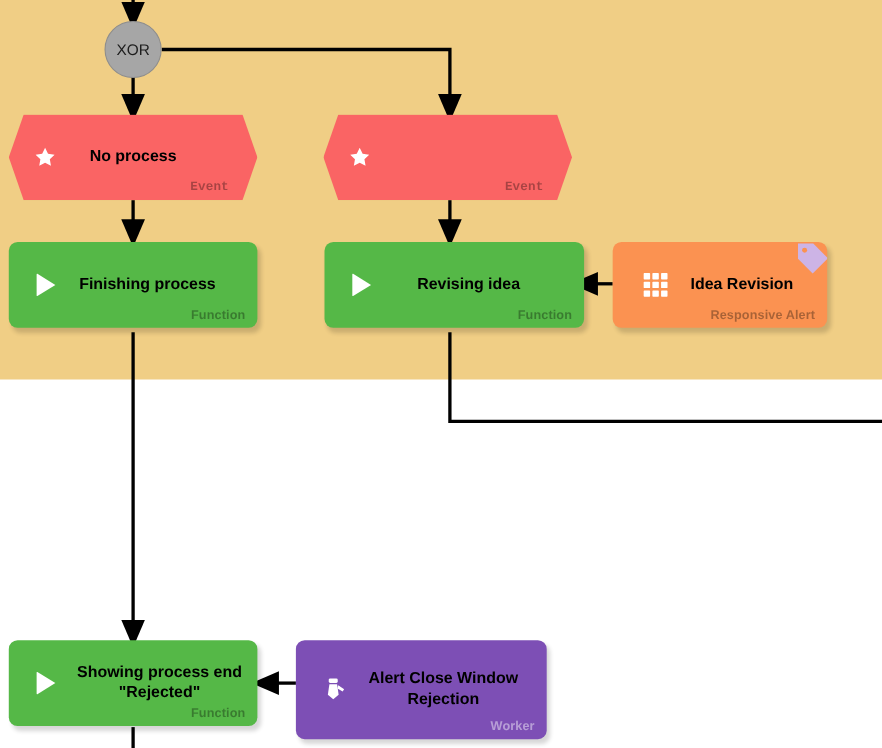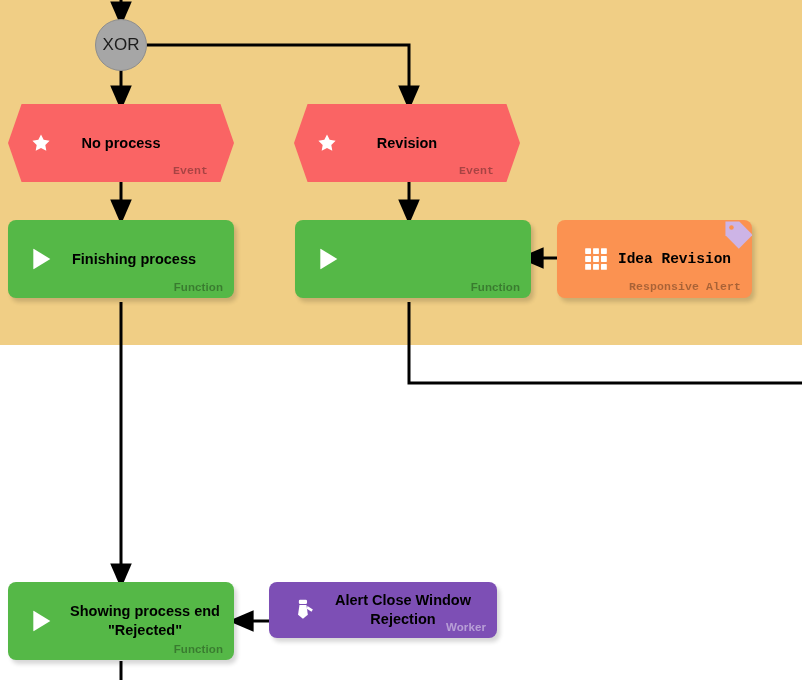--- a/index.html
+++ b/index.html
@@ -110,21 +110,21 @@
   
   .gw {
     border-radius: 50%;
     background: #a6a6a6;
     border: 1px solid #8d8d8d;
     display: flex;
     align-items: center;
     justify-content: center;
   }
   .gw .gwlabel {
-    font-size: 17px;
+    font-size: 14px;
     font-weight: normal;
     color: #1c1c1c;
   }
   
   .corner-tag {
     position: absolute;
     right: -2px;
     top: -2px;
     width: 32px;
     height: 32px;
@@ -180,44 +180,44 @@
     <span class="label">No process</span>
     <span class="type">Event</span>
   </div>
 
   <div class="node ev" style="left:294px; top:104px; width:226px; height:78px;">
     <span class="gicon">
       <svg viewBox="0 0 24 24" width="22" height="22" aria-hidden="true">
         <path fill="#ffffff" d="M12 2.6l2.9 5.9 6.5.95-4.7 4.6 1.1 6.45L12 17.45 6.2 20.5l1.1-6.45-4.7-4.6 6.5-.95z"></path>
       </svg>
     </span>
-    <span class="label">Revision</span>
     <span class="type">Event</span>
   </div>
 
   <div class="node fn" style="left:8px; top:220px; width:226px; height:78px;">
     <span class="gicon">
       <svg viewBox="0 0 24 24" width="28" height="28" aria-hidden="true">
         <path fill="#ffffff" d="M6 3.4 L20 12 L6 20.6 Q5.4 20.9 5.4 20.2 L5.4 3.8 Q5.4 3.1 6 3.4 Z"></path>
       </svg>
     </span>
     <span class="label">Finishing process</span>
     <span class="type">Function</span>
   </div>
 
   <div class="node fn" style="left:295px; top:220px; width:236px; height:78px;">
     <span class="gicon">
       <svg viewBox="0 0 24 24" width="28" height="28" aria-hidden="true">
         <path fill="#ffffff" d="M6 3.4 L20 12 L6 20.6 Q5.4 20.9 5.4 20.2 L5.4 3.8 Q5.4 3.1 6 3.4 Z"></path>
       </svg>
     </span>
+    <span class="label">Revising idea</span>
     <span class="type">Function</span>
   </div>
 
-  <div class="node form" style="left:557px; top:220px; width:195px; height:78px;font-family:Liberation Mono, monospace;">
+  <div class="node form" style="left:557px; top:220px; width:195px; height:78px;">
     <span class="gicon" style="left:24px;">
       <svg viewBox="0 0 24 24" width="26" height="26" aria-hidden="true">
         <g fill="#ffffff">
           <rect x="2" y="2" width="5.4" height="5.4" rx="0.6"></rect>
           <rect x="9.3" y="2" width="5.4" height="5.4" rx="0.6"></rect>
           <rect x="16.6" y="2" width="5.4" height="5.4" rx="0.6"></rect>
           <rect x="2" y="9.3" width="5.4" height="5.4" rx="0.6"></rect>
           <rect x="9.3" y="9.3" width="5.4" height="5.4" rx="0.6"></rect>
           <rect x="16.6" y="9.3" width="5.4" height="5.4" rx="0.6"></rect>
           <rect x="2" y="16.6" width="5.4" height="5.4" rx="0.6"></rect>
@@ -240,21 +240,21 @@
     <span class="gicon">
       <svg viewBox="0 0 24 24" width="28" height="28" aria-hidden="true">
         <path fill="#ffffff" d="M6 3.4 L20 12 L6 20.6 Q5.4 20.9 5.4 20.2 L5.4 3.8 Q5.4 3.1 6 3.4 Z"></path>
       </svg>
     </span>
     <span class="label" style="padding:0 10px 0 58px;">Showing process end
 "Rejected"</span>
     <span class="type">Function</span>
   </div>
 
-  <div class="node worker" style="left:269px; top:582px; width:228px; height:56px;">
+  <div class="node worker" style="left:269px; top:582px; width:228px; height:90px;">
     <span class="gicon" style="left:20px;">
       <svg viewBox="0 0 24 24" width="28" height="28" aria-hidden="true">
         <g fill="#ffffff">
           <rect x="7.6" y="3.2" width="7.0" height="3.6" rx="1.1"></rect>
           <path d="M8.1 7.8 L14.1 7.8 L15.3 16.0 L11.1 19.4 L6.9 16.0 Z"></path>
           <path d="M15.0 8.6 L19.6 11.6 L18.4 13.4 L14.4 11.0 Z"></path>
         </g>
       </svg>
     </span>
     <span class="label" style="padding:0 16px 0 56px;">Alert Close Window

